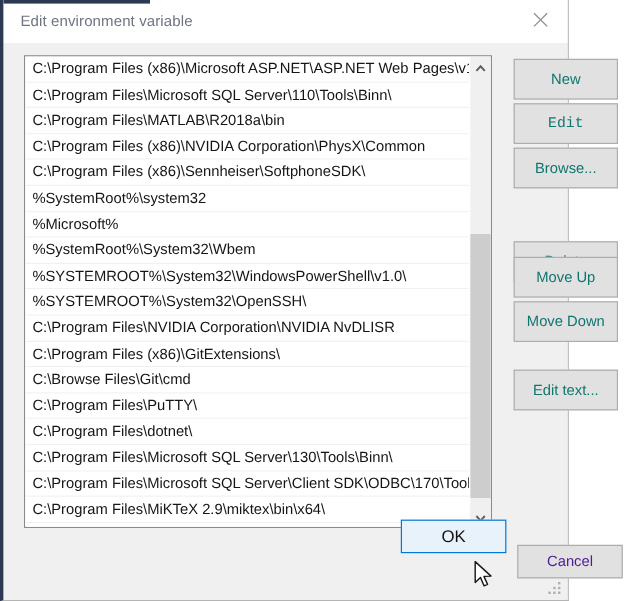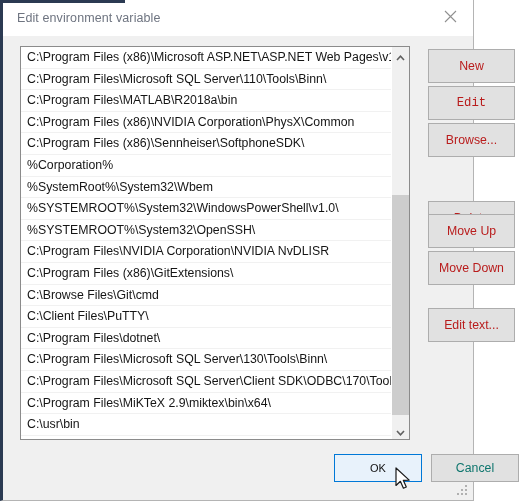--- a/index.html
+++ b/index.html
@@ -139,64 +139,64 @@
   }
 
   
   .btn {
     position: absolute;
     box-sizing: border-box;
     background: #e1e1e1;
     border: 1px solid #adadad;
     font-family: "Liberation Sans", sans-serif;
     font-size: 12.3px;
-    color: #b91c1c;
+    color: #0f766e;
     display: flex;
     align-items: center;
     justify-content: center;
     padding: 16px;
     white-space: nowrap;
   }
   .btn.side { left: 425px; width: 87px; height: 27px; }
 
   #btn-new       { top: 13px; }
   #btn-edit      { top: 50px; font-family: Liberation Mono, monospace; }
   #btn-browse    { top: 87px; }
   #btn-delete    { top: 124px; margin-top: 41px; }
   #btn-moveup    { top: 178px; }
   #btn-movedown  { top: 215px; }
   #btn-edittext  { top: 272px; }
 
   
   #btn-ok {
     position: absolute;
     left: 331px;
-    top: 418px;
+    top: 397px;
     width: 88px;
     height: 28px;
     box-sizing: border-box;
     background: #e8f2fb;
     border: 1px solid #0078d7;
-    font-size: 11px;
+    font-size: 14px;
     color: #111111;
     display: flex;
     align-items: center;
     justify-content: center;
   }
   #btn-cancel {
     position: absolute;
     left: 428px;
     top: 418px;
     width: 88px;
     height: 28px;
     box-sizing: border-box;
     background: #e1e1e1;
     border: 1px solid #adadad;
     font-size: 12.3px;
-    color: #0f766e;
+    color: #4c1d95;
     display: flex;
     align-items: center;
     justify-content: center;
   }
 
   
   #grip {
     position: absolute;
     right: 4px;
     bottom: 3px;
@@ -239,28 +239,29 @@
 
   <div id="client">
 
     <div id="listbox">
       <div id="list-rows">
         <div class="row">C:\Program Files (x86)\Microsoft ASP.NET\ASP.NET Web Pages\v1....</div>
         <div class="row">C:\Program Files\Microsoft SQL Server\110\Tools\Binn\</div>
         <div class="row">C:\Program Files\MATLAB\R2018a\bin</div>
         <div class="row">C:\Program Files (x86)\NVIDIA Corporation\PhysX\Common</div>
         <div class="row">C:\Program Files (x86)\Sennheiser\SoftphoneSDK\</div>
-        <div class="row">%Corporation%</div>
+        <div class="row">%SystemRoot%\system32</div>
+        <div class="row">%Microsoft%</div>
         <div class="row">%SystemRoot%\System32\Wbem</div>
         <div class="row">%SYSTEMROOT%\System32\WindowsPowerShell\v1.0\</div>
         <div class="row">%SYSTEMROOT%\System32\OpenSSH\</div>
         <div class="row">C:\Program Files\NVIDIA Corporation\NVIDIA NvDLISR</div>
         <div class="row">C:\Program Files (x86)\GitExtensions\</div>
         <div class="row">C:\Browse Files\Git\cmd</div>
-        <div class="row">C:\Client Files\PuTTY\</div>
+        <div class="row">C:\Program Files\PuTTY\</div>
         <div class="row">C:\Program Files\dotnet\</div>
         <div class="row">C:\Program Files\Microsoft SQL Server\130\Tools\Binn\</div>
         <div class="row">C:\Program Files\Microsoft SQL Server\Client SDK\ODBC\170\Tool...</div>
         <div class="row">C:\Program Files\MiKTeX 2.9\miktex\bin\x64\</div>
         <div class="row">C:\usr\bin</div>
 
       </div>
 
       <div id="scrollbar">
         <div class="sb-btn" id="sb-up">

